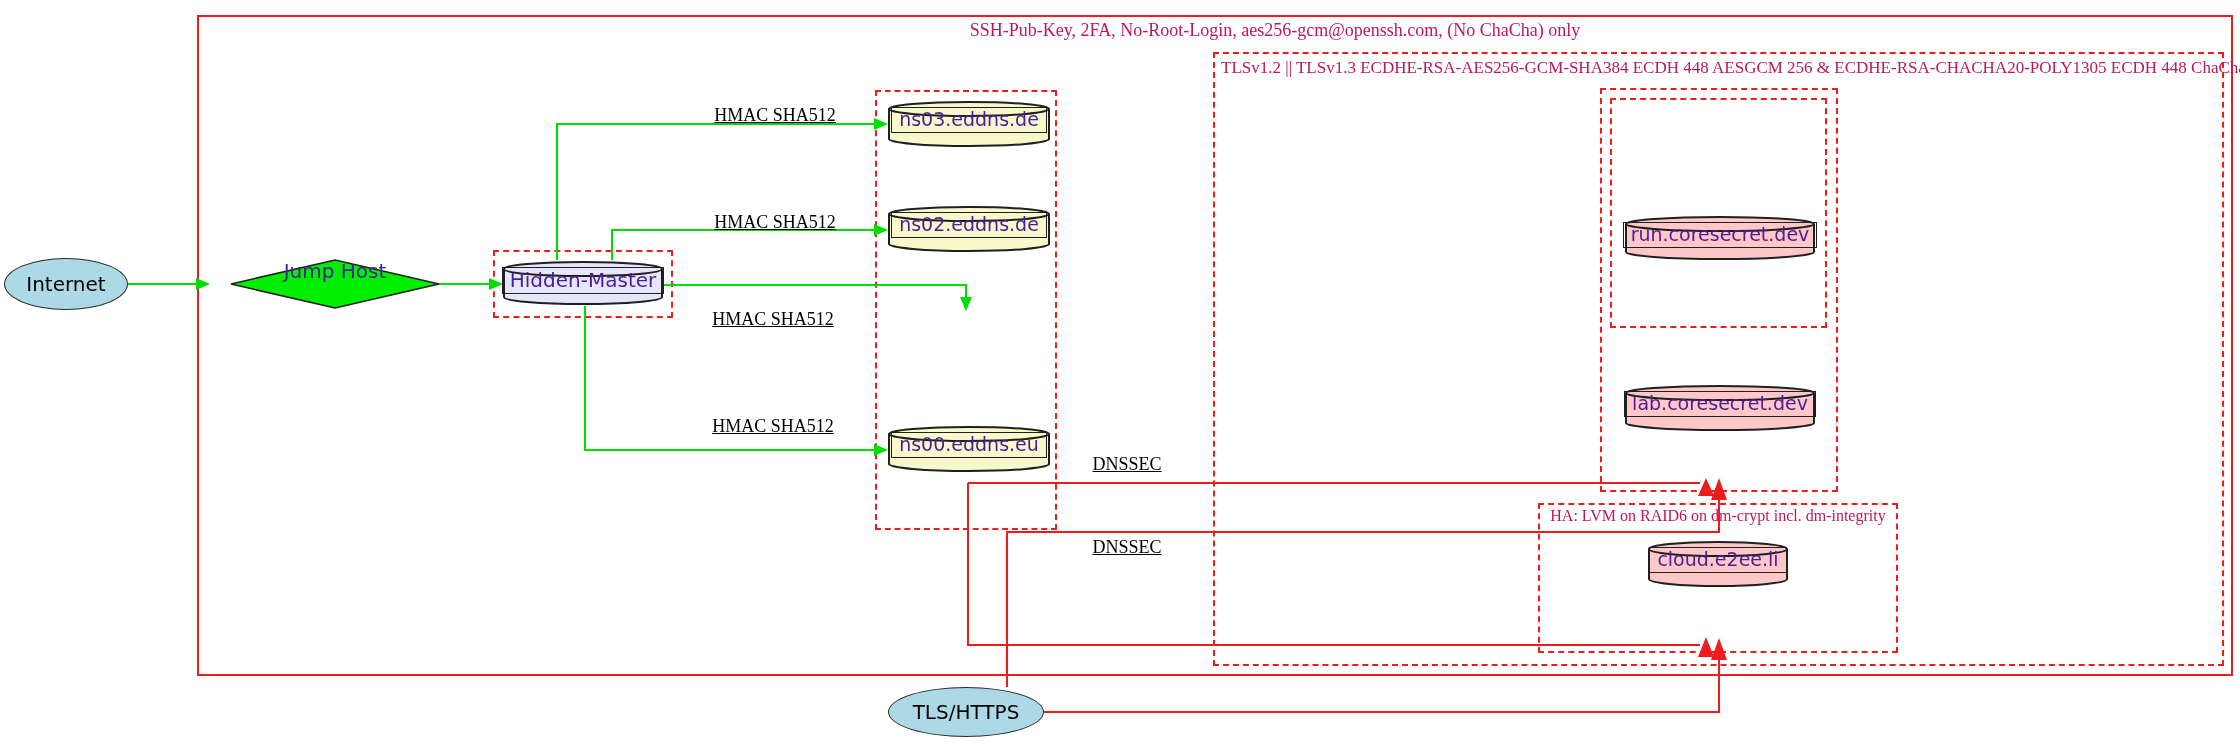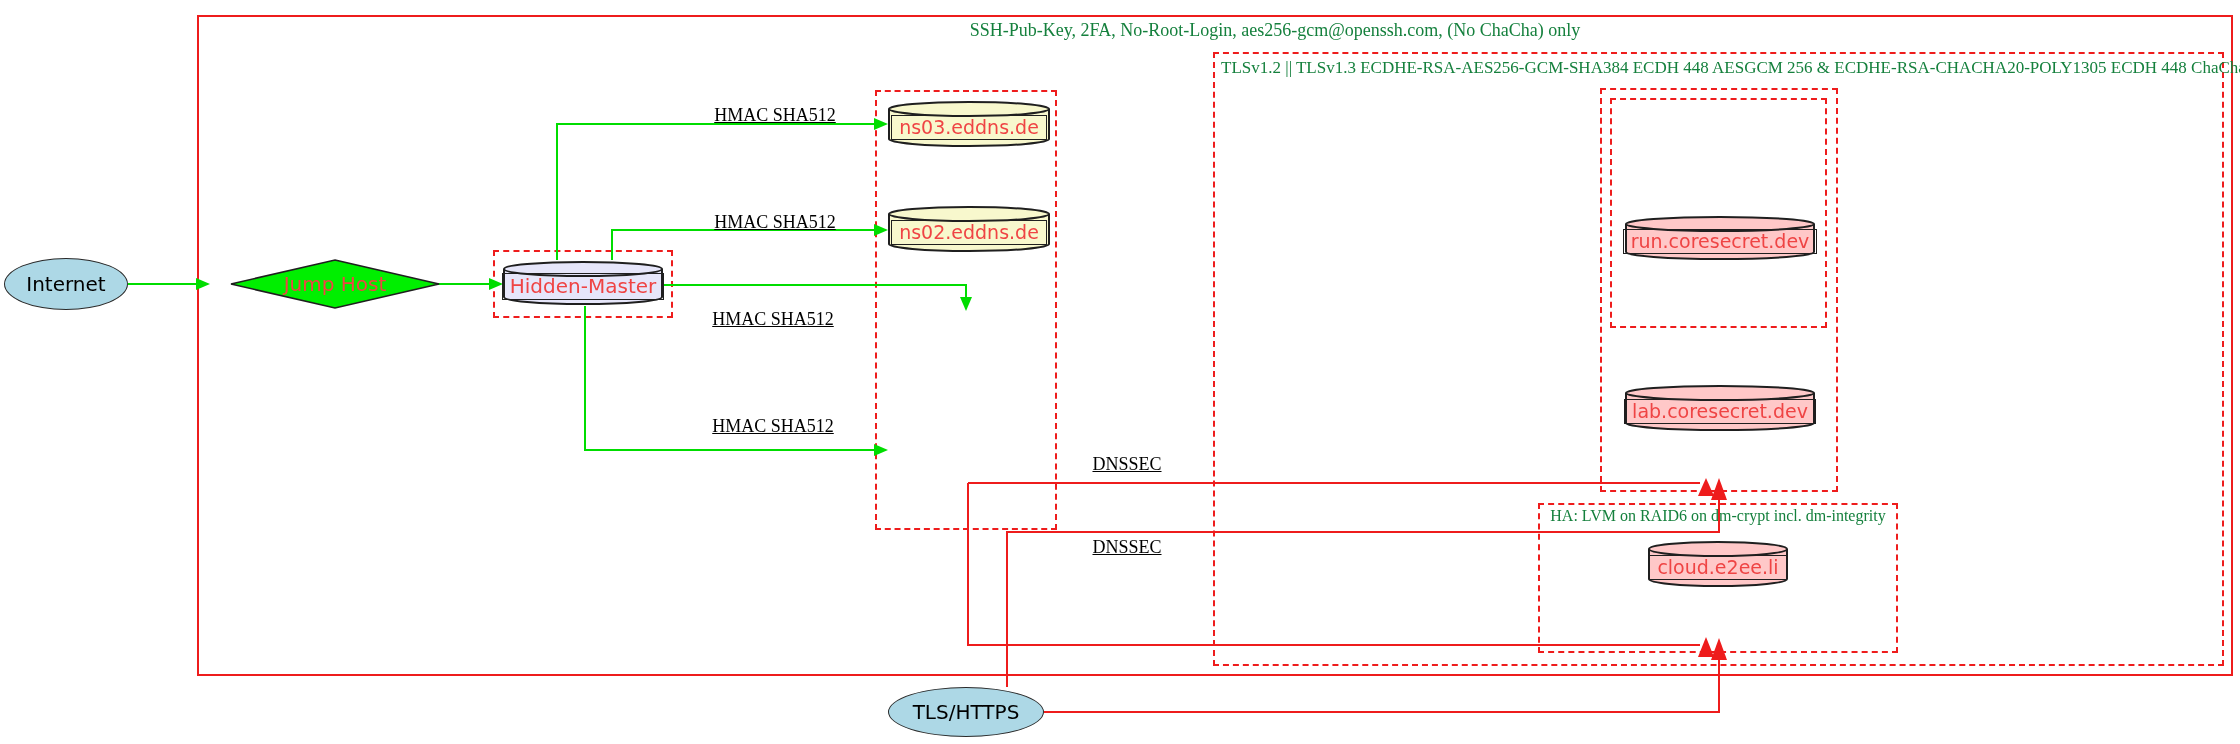--- a/index.html
+++ b/index.html
@@ -2,28 +2,28 @@
 <html><head>
 <meta charset="utf-8">
 <style>
   html,body{margin:0;padding:0;background:#ffffff;}
   #stage{position:relative;width:2240px;height:744px;background:#ffffff;overflow:hidden;
          font-family:"DejaVu Sans","Liberation Sans",sans-serif;}
   #edges{position:absolute;left:0;top:0;z-index:3;}
   .box{position:absolute;box-sizing:border-box;z-index:1;}
   .box.solid{border:2px solid #ee1c1c;}
   .box.dashed{border:2px dashed #ee1c1c;}
-  .clabel{position:absolute;z-index:2;text-align:center;color:#15803d;
+  .clabel{position:absolute;z-index:2;text-align:center;color:#be185d;
           font-family:"Liberation Serif","DejaVu Serif",serif;white-space:nowrap;}
   .elabel{position:absolute;z-index:4;text-align:center;color:#000000;
           font-family:"Liberation Serif","DejaVu Serif",serif;font-size:18px;white-space:nowrap;text-decoration:underline;}
   .node{position:absolute;z-index:5;}
   .node svg{position:absolute;left:0;top:0;}
   .nlabel{position:absolute;left:0;right:0;top:0;bottom:0;display:flex;
-          align-items:center;justify-content:center;color:#ef4444;}
+          align-items:flex-start;justify-content:center;color:#4c1d95;}
   .cyl .nlabel{padding-top:7px;}
   .cyl .nlabel span{border:1.5px solid #1f1f1f;padding:0 7px;line-height:1.25;white-space:nowrap;}
   .ellipse{border:1.6px solid #2a2a2a;border-radius:50%;display:flex;align-items:center;
            justify-content:center;box-sizing:border-box;}
   .f20{font-size:20px;} .f19{font-size:19px;}
 </style>
 </head>
 <body>
 
 <div id="stage">
@@ -110,20 +110,29 @@
   </div>
   <div class="node cyl f19" style="left:888px;top:205px;width:162px;height:48px;">
       <svg width="162" height="48" viewBox="0 0 162 48">
         <path d="M1 9 A 80.0 7 0 0 1 161 9 L 161 39 A 80.0 7 0 0 1 1 39 Z" fill="#f8f8cd" stroke="#1f1f1f" stroke-width="2"></path>
         <path d="M1 9 A 80.0 7 0 0 0 161 9" fill="none" stroke="#1f1f1f" stroke-width="2"></path>
       </svg>
     <div class="nlabel">
         <span>ns02.eddns.de</span>
       </div>
   </div>
+  <div class="node cyl f19" style="left:888px;top:425px;width:162px;height:48px;">
+      <svg width="162" height="48" viewBox="0 0 162 48">
+        <path d="M1 9 A 80.0 7 0 0 1 161 9 L 161 39 A 80.0 7 0 0 1 1 39 Z" fill="#f8f8cd" stroke="#1f1f1f" stroke-width="2"></path>
+        <path d="M1 9 A 80.0 7 0 0 0 161 9" fill="none" stroke="#1f1f1f" stroke-width="2"></path>
+      </svg>
+    <div class="nlabel">
+        <span>ns00.eddns.eu</span>
+      </div>
+  </div>
 
   <div class="node cyl f19" style="left:1625px;top:215px;width:190px;height:46px;">
       <svg width="190" height="46" viewBox="0 0 190 46">
         <path d="M1 9 A 94.0 7 0 0 1 189 9 L 189 37 A 94.0 7 0 0 1 1 37 Z" fill="#ffc8c8" stroke="#1f1f1f" stroke-width="2"></path>
         <path d="M1 9 A 94.0 7 0 0 0 189 9" fill="none" stroke="#1f1f1f" stroke-width="2"></path>
       </svg>
     <div class="nlabel">
         <span>run.coresecret.dev</span>
       </div>
   </div>

